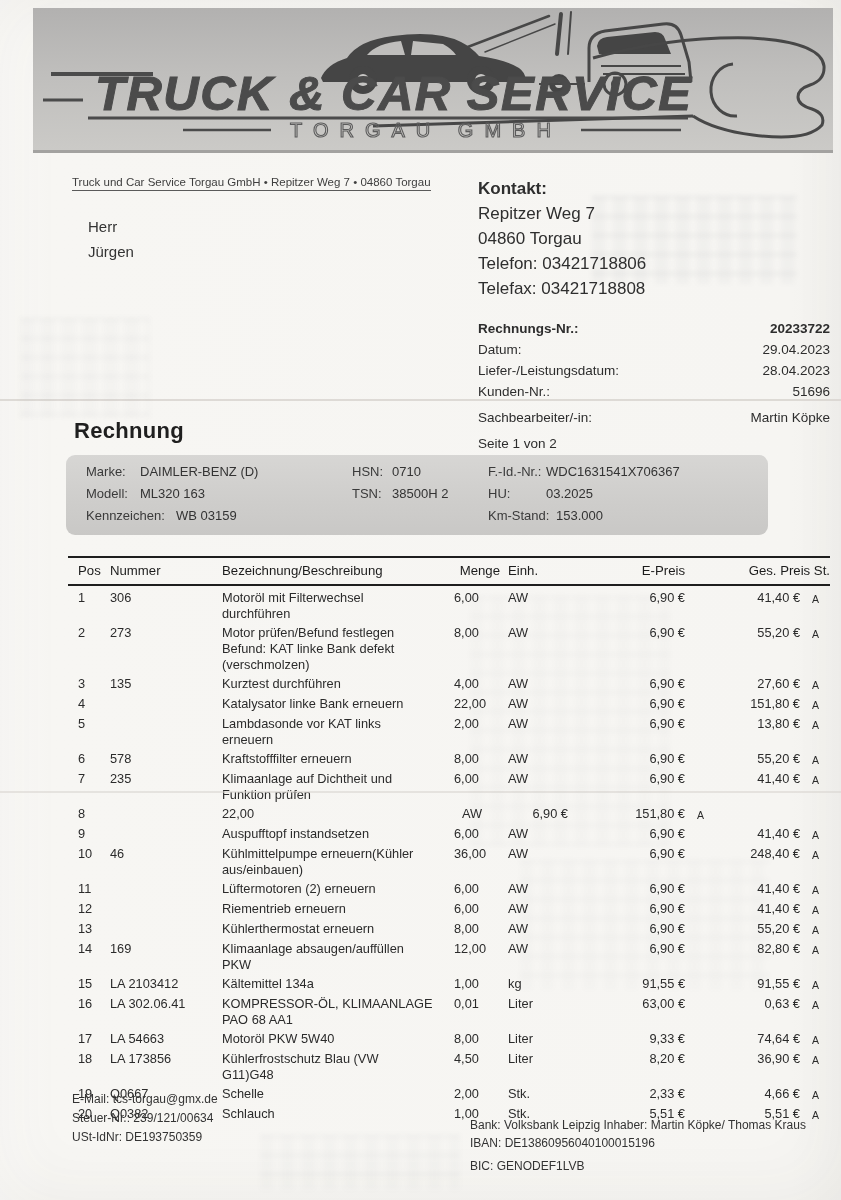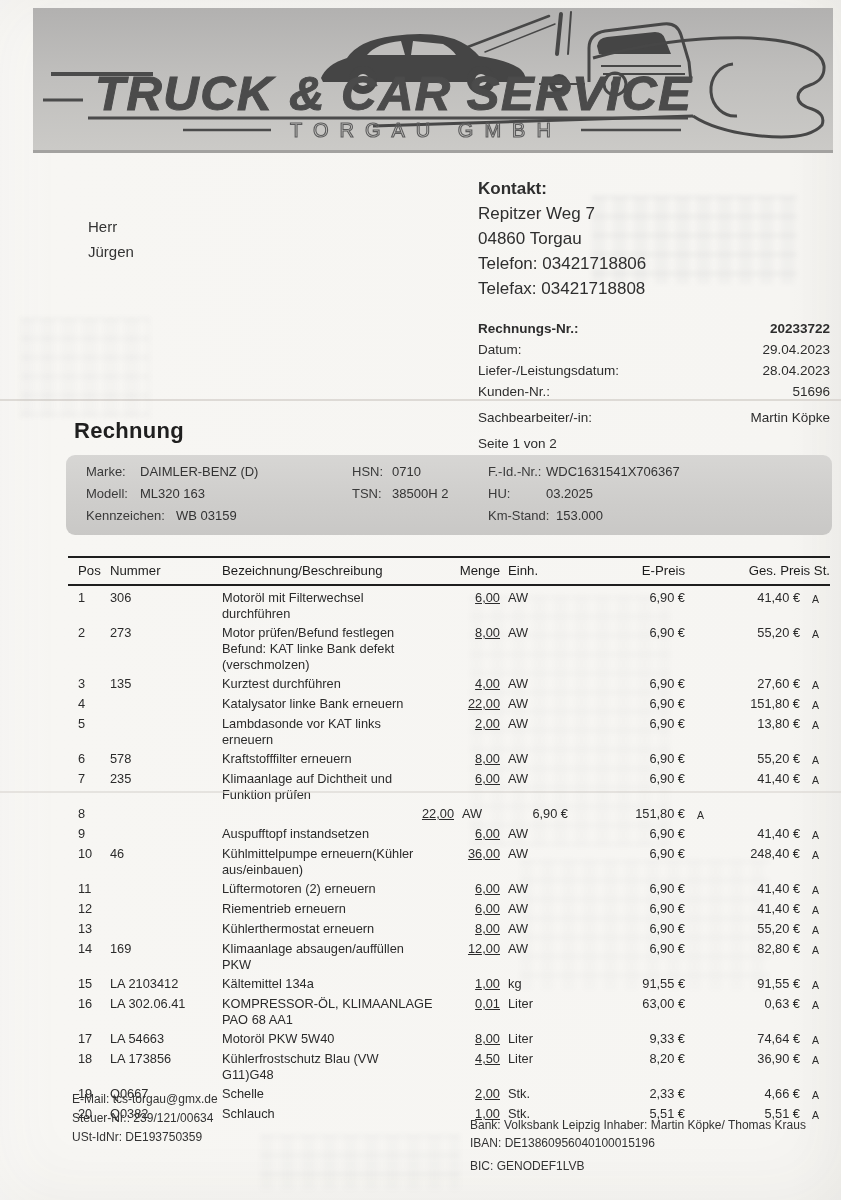--- a/index.html
+++ b/index.html
@@ -37,21 +37,21 @@
   
   .meta{position:absolute;left:478px;top:318px;width:352px;font-size:13.5px;}
   .meta-row{display:flex;justify-content:space-between;line-height:21px;}
   .meta-row.bold{font-weight:bold;}
   .clerk-row{position:absolute;left:478px;top:410px;width:352px;display:flex;justify-content:space-between;font-size:13.5px;gap:40px;}
   .page-info{position:absolute;left:478px;top:436px;width:352px;text-align:left;font-size:13.5px;}
   
   .doc-title{position:absolute;left:74px;top:418px;font-size:22px;font-weight:bold;letter-spacing:.3px;color:#1f1f1f;}
   
   .vehicle{
-    position:absolute;left:66px;top:455px;width:766px;height:80px;
+    position:absolute;left:66px;top:455px;width:702px;height:80px;
     background:linear-gradient(180deg,#d7d6d4 0%,#cecdcb 60%,#c9c8c6 100%);
     border-radius:9px;font-size:13px;color:#333;
   }
   .vehicle span{position:absolute;white-space:nowrap;}
   .vl{color:#3a3a3a;}
   
   .items{position:absolute;left:68px;top:556px;width:762px;font-size:12.8px;}
   .thead{
     display:grid;grid-template-columns:42px 112px 232px 46px 68px 117px 115px 30px;
     border-top:2px solid #1e1e1e;border-bottom:2px solid #1e1e1e;
@@ -60,21 +60,21 @@
   .thead .h-pos{padding-left:10px;}
   .thead .h-menge{text-align:right;}
   .thead .h-einh{padding-left:8px;}
   .thead .h-epreis{text-align:right;}
   .thead .h-ges{grid-column:7/9;text-align:right;}
   .tbody{margin-top:4px;}
   .trow{display:grid;grid-template-columns:42px 112px 232px 46px 68px 117px 115px 30px;
     line-height:16px;padding-bottom:3px;align-items:start;color:#2b2b2b;}
   .tc.pos{padding-left:10px;}
   .tc.desc{white-space:pre-line;}
-  .tc.menge{text-align:right;text-decoration:underline;}
+  .tc.menge{}
   .tc.einh{padding-left:8px;}
   .tc.epreis{text-align:right;}
   .tc.ges{text-align:right;}
   .tc.st{padding-left:12px;font-size:10.5px;padding-top:1px;}
   
   .foot-left{position:absolute;left:72px;top:1090px;font-size:12px;line-height:19px;color:#333;}
   .foot-right{position:absolute;left:470px;top:1116px;font-size:12px;line-height:18px;color:#333;}
   .foot-right .bic{margin-top:5px;}
   
   .seam{position:absolute;left:0;width:841px;height:2px;background:#d8d4cf;opacity:.8;filter:blur(.4px);}
@@ -134,20 +134,21 @@
         <line x1="10" y1="92" x2="50" y2="92" stroke-width="3"></line>
         <line x1="55" y1="110" x2="655" y2="110" stroke-width="3"></line>
         <line x1="150" y1="122" x2="238" y2="122" stroke-width="2.5"></line>
         <line x1="548" y1="122" x2="648" y2="122" stroke-width="2.5"></line>
       </g>
       <text x="62" y="102" font-family="Liberation Sans, sans-serif" font-size="49" font-style="italic" font-weight="bold" letter-spacing="1.5" fill="#4b4b4b" stroke="#4b4b4b" stroke-width="1">TRUCK &amp; CAR SERVICE</text>
       <text x="393" y="129" text-anchor="middle" font-family="Liberation Sans, sans-serif" font-size="20" letter-spacing="11" fill="none" stroke="#5c5c5c" stroke-width="1.1">TORGAU GMBH</text>
     </svg>
   </div>
 
+  <div class="sender-line">Truck und Car Service Torgau GmbH • Repitzer Weg 7 • 04860 Torgau</div>
 
   <div class="recipient">
     <div>Herr</div>
     <div>Jürgen</div>
   </div>
 
   <div class="contact">
     <div class="h">Kontakt:</div>
     <div>Repitzer Weg 7</div>
     <div>04860 Torgau</div>

